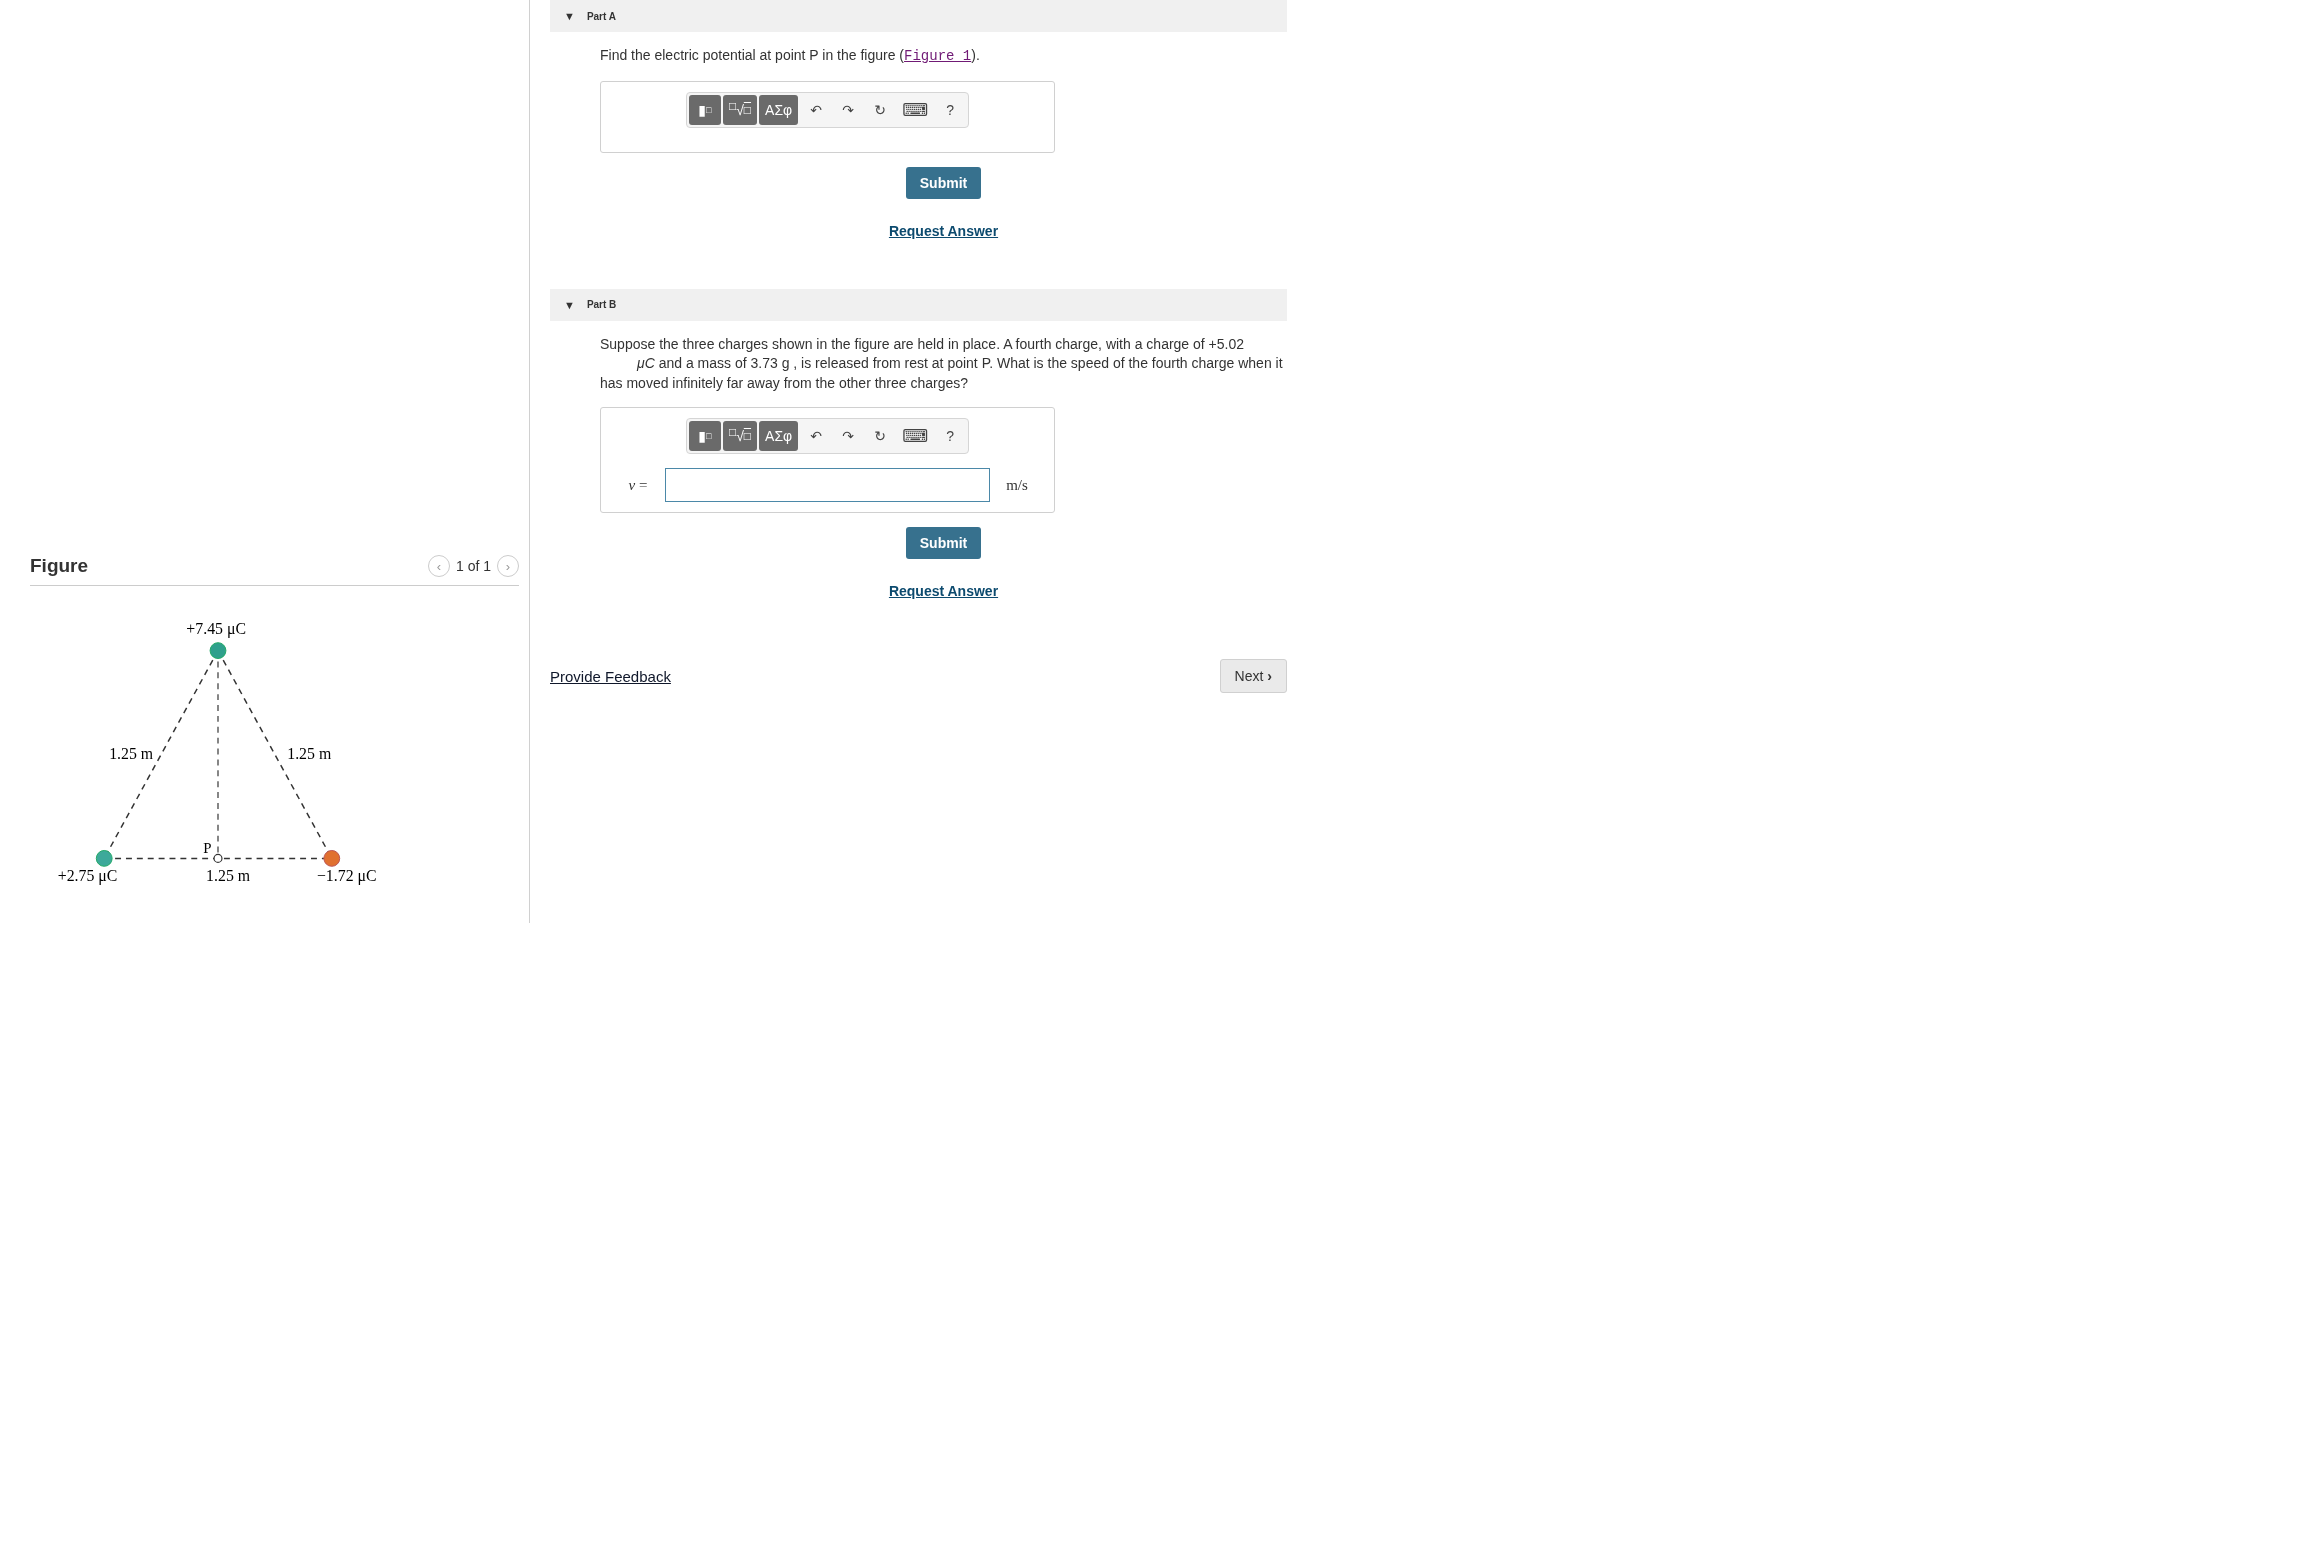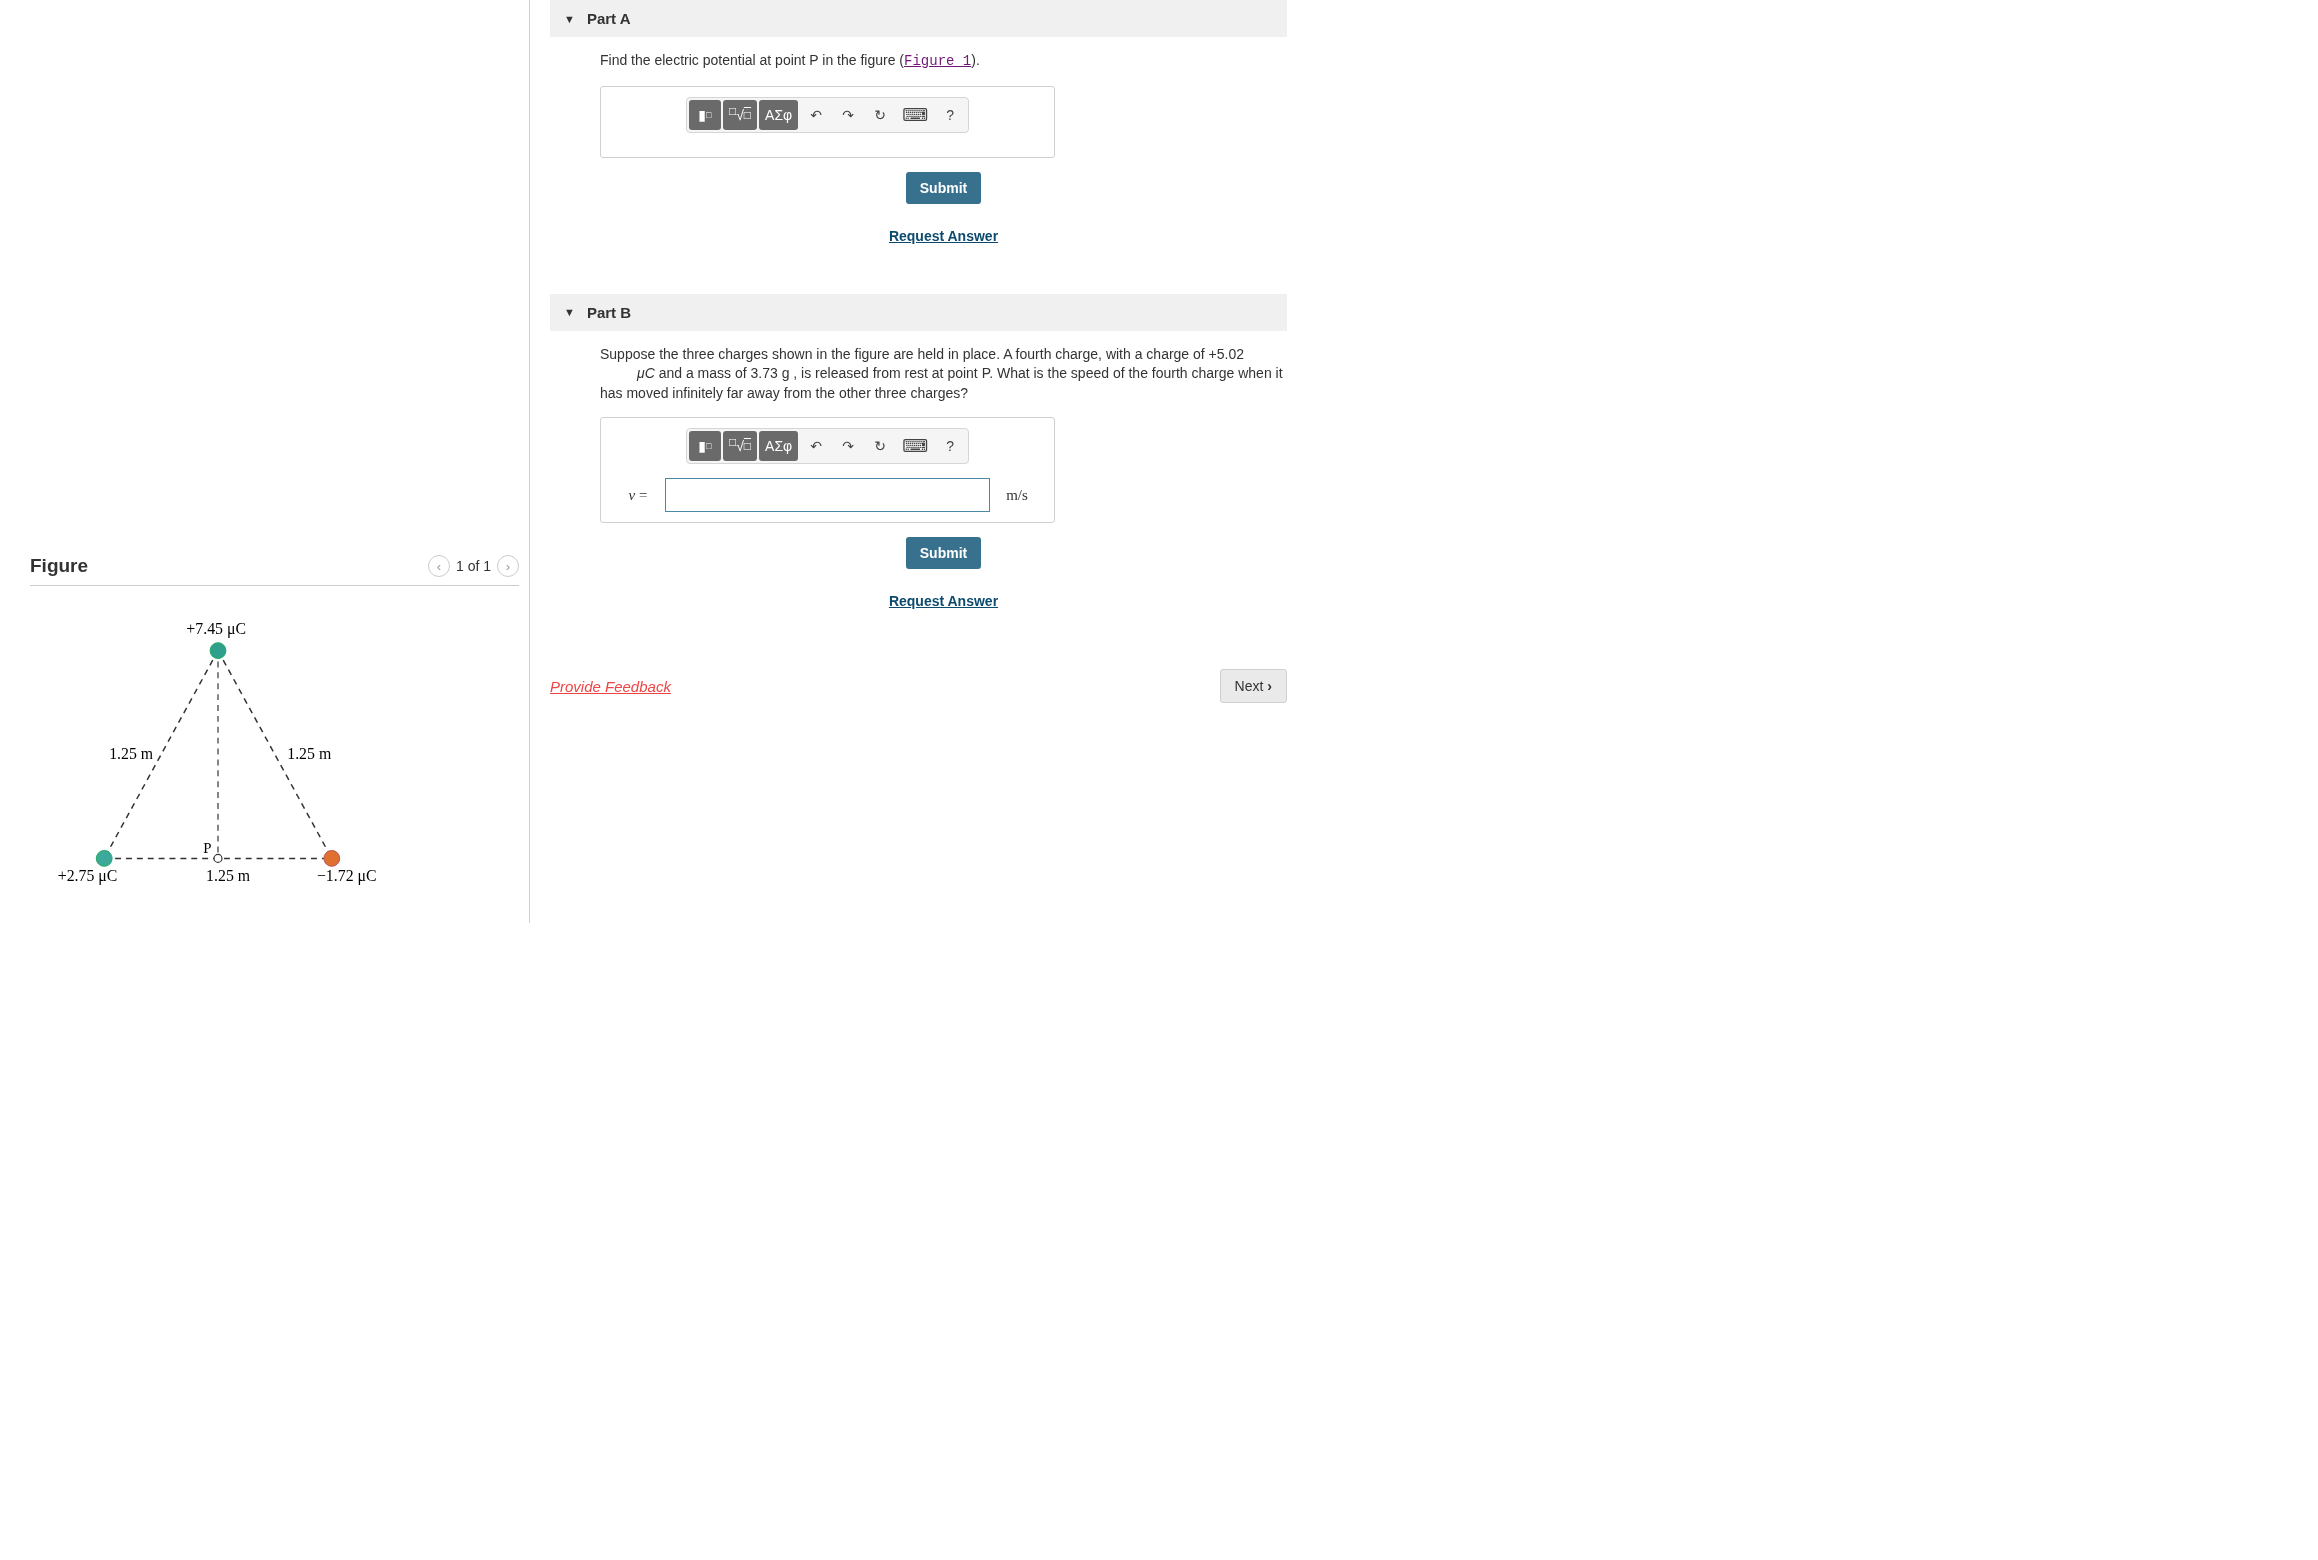--- a/index.html
+++ b/index.html
@@ -65,21 +65,21 @@
     align-items: center;
     gap: 12px;
     margin: 0 0 14px 0;
   }
   .part-header .tri {
     font-size: 11px;
     color: #333;
   }
   .part-header .label {
     font-weight: bold;
-    font-size: 15px;
+    font-size: 10px;
   }
   .part-body {
     padding: 0 0 20px 50px;
   }
   .prompt {
     font-size: 14px;
     line-height: 1.4;
     margin-bottom: 14px;
   }
   .flink { color: #701a75; text-decoration: underline; cursor: pointer; font-family: Liberation Mono, monospace; }
@@ -163,25 +163,24 @@
     font-size: 14px;
     cursor: pointer;
   }
   .footer-row {
     display: flex;
     justify-content: space-between;
     align-items: center;
     margin-top: 40px;
   }
   .pf-link {
-    color: #ef4444;
+    color: #0f172a;
     text-decoration: underline;
     font-size: 15px;
     cursor: pointer;
-    font-style: italic;
   }
   .next-btn {
     background: #eaeaea;
     border: 1px solid #d0d0d0;
     border-radius: 3px;
     padding: 8px 14px;
     font-size: 14px;
     cursor: pointer;
     display: flex; align-items: center; gap: 4px;
   }

